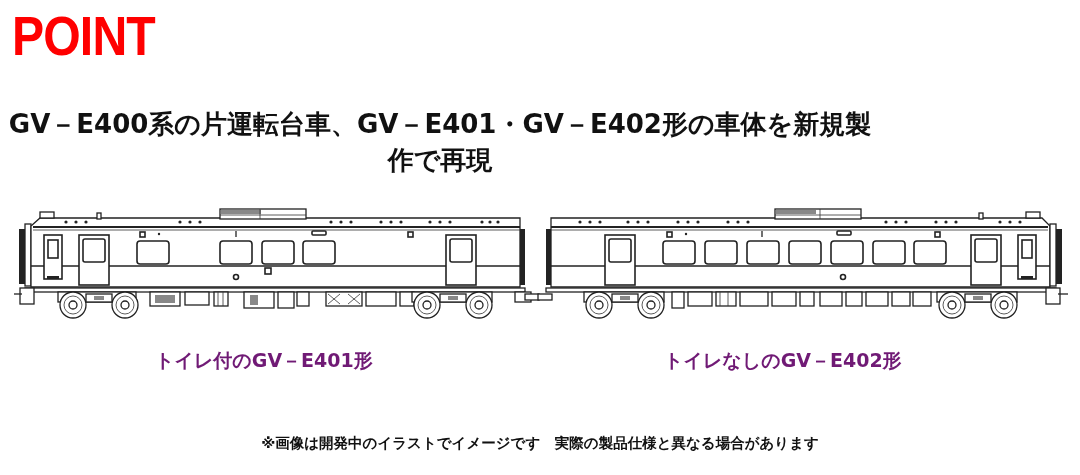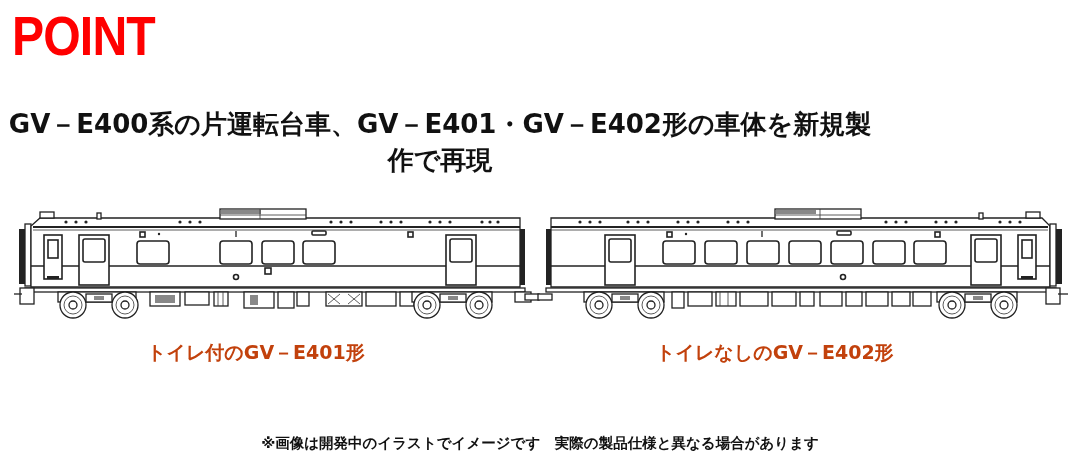--- a/index.html
+++ b/index.html
@@ -6,22 +6,22 @@
   body { width: 1080px; height: 475px; position: relative; overflow: hidden;
          font-family: "DejaVu Sans", "Liberation Sans", sans-serif; }
   .point-badge { position: absolute; left: 12px; top: 4px; margin: 0;
                  font-family: "Liberation Sans", "DejaVu Sans", sans-serif;
                  font-weight: 700; font-size: 56px; line-height: 64px;
                  letter-spacing: -1px; transform: scaleX(0.86); transform-origin: left top; }
   .headline { position: absolute; left: 0; width: 880px; top: 106px; margin: 0;
               text-align: center; font-weight: 700; font-size: 26px; line-height: 36px;
               color: #111; letter-spacing: 0px; }
   .trains { position: absolute; left: 0; top: 190px; width: 1080px; height: 140px; }
-  .caption { position: absolute; top: 338px; margin: 0; font-weight: 700; font-size: 19px;
-             line-height: 28px; color: #c2410c; white-space: nowrap; }
+  .caption { position: absolute; top: 338px; margin: 8px; font-weight: 700; font-size: 19px;
+             line-height: 28px; color: #701a75; white-space: nowrap; }
   .caption-left { left: 147px; }
   .caption-right { left: 656px; text-align: center; }
   .disclaimer { position: absolute; left: 0; width: 1080px; top: 432px; margin: 0;
                 text-align: center; font-weight: 700; font-size: 14.5px; line-height: 22px; color: #111; }
   svg .ln { stroke: #222; fill: none; stroke-width: 1.3; }
   svg .ln2 { stroke: #222; fill: none; stroke-width: 2.2; }
   svg .thin { stroke: #333; fill: none; stroke-width: 0.8; }
   svg .body { fill: #fff; stroke: #222; stroke-width: 1.3; }
   svg .dark { fill: #222; }
   svg .grey { fill: #888; }

